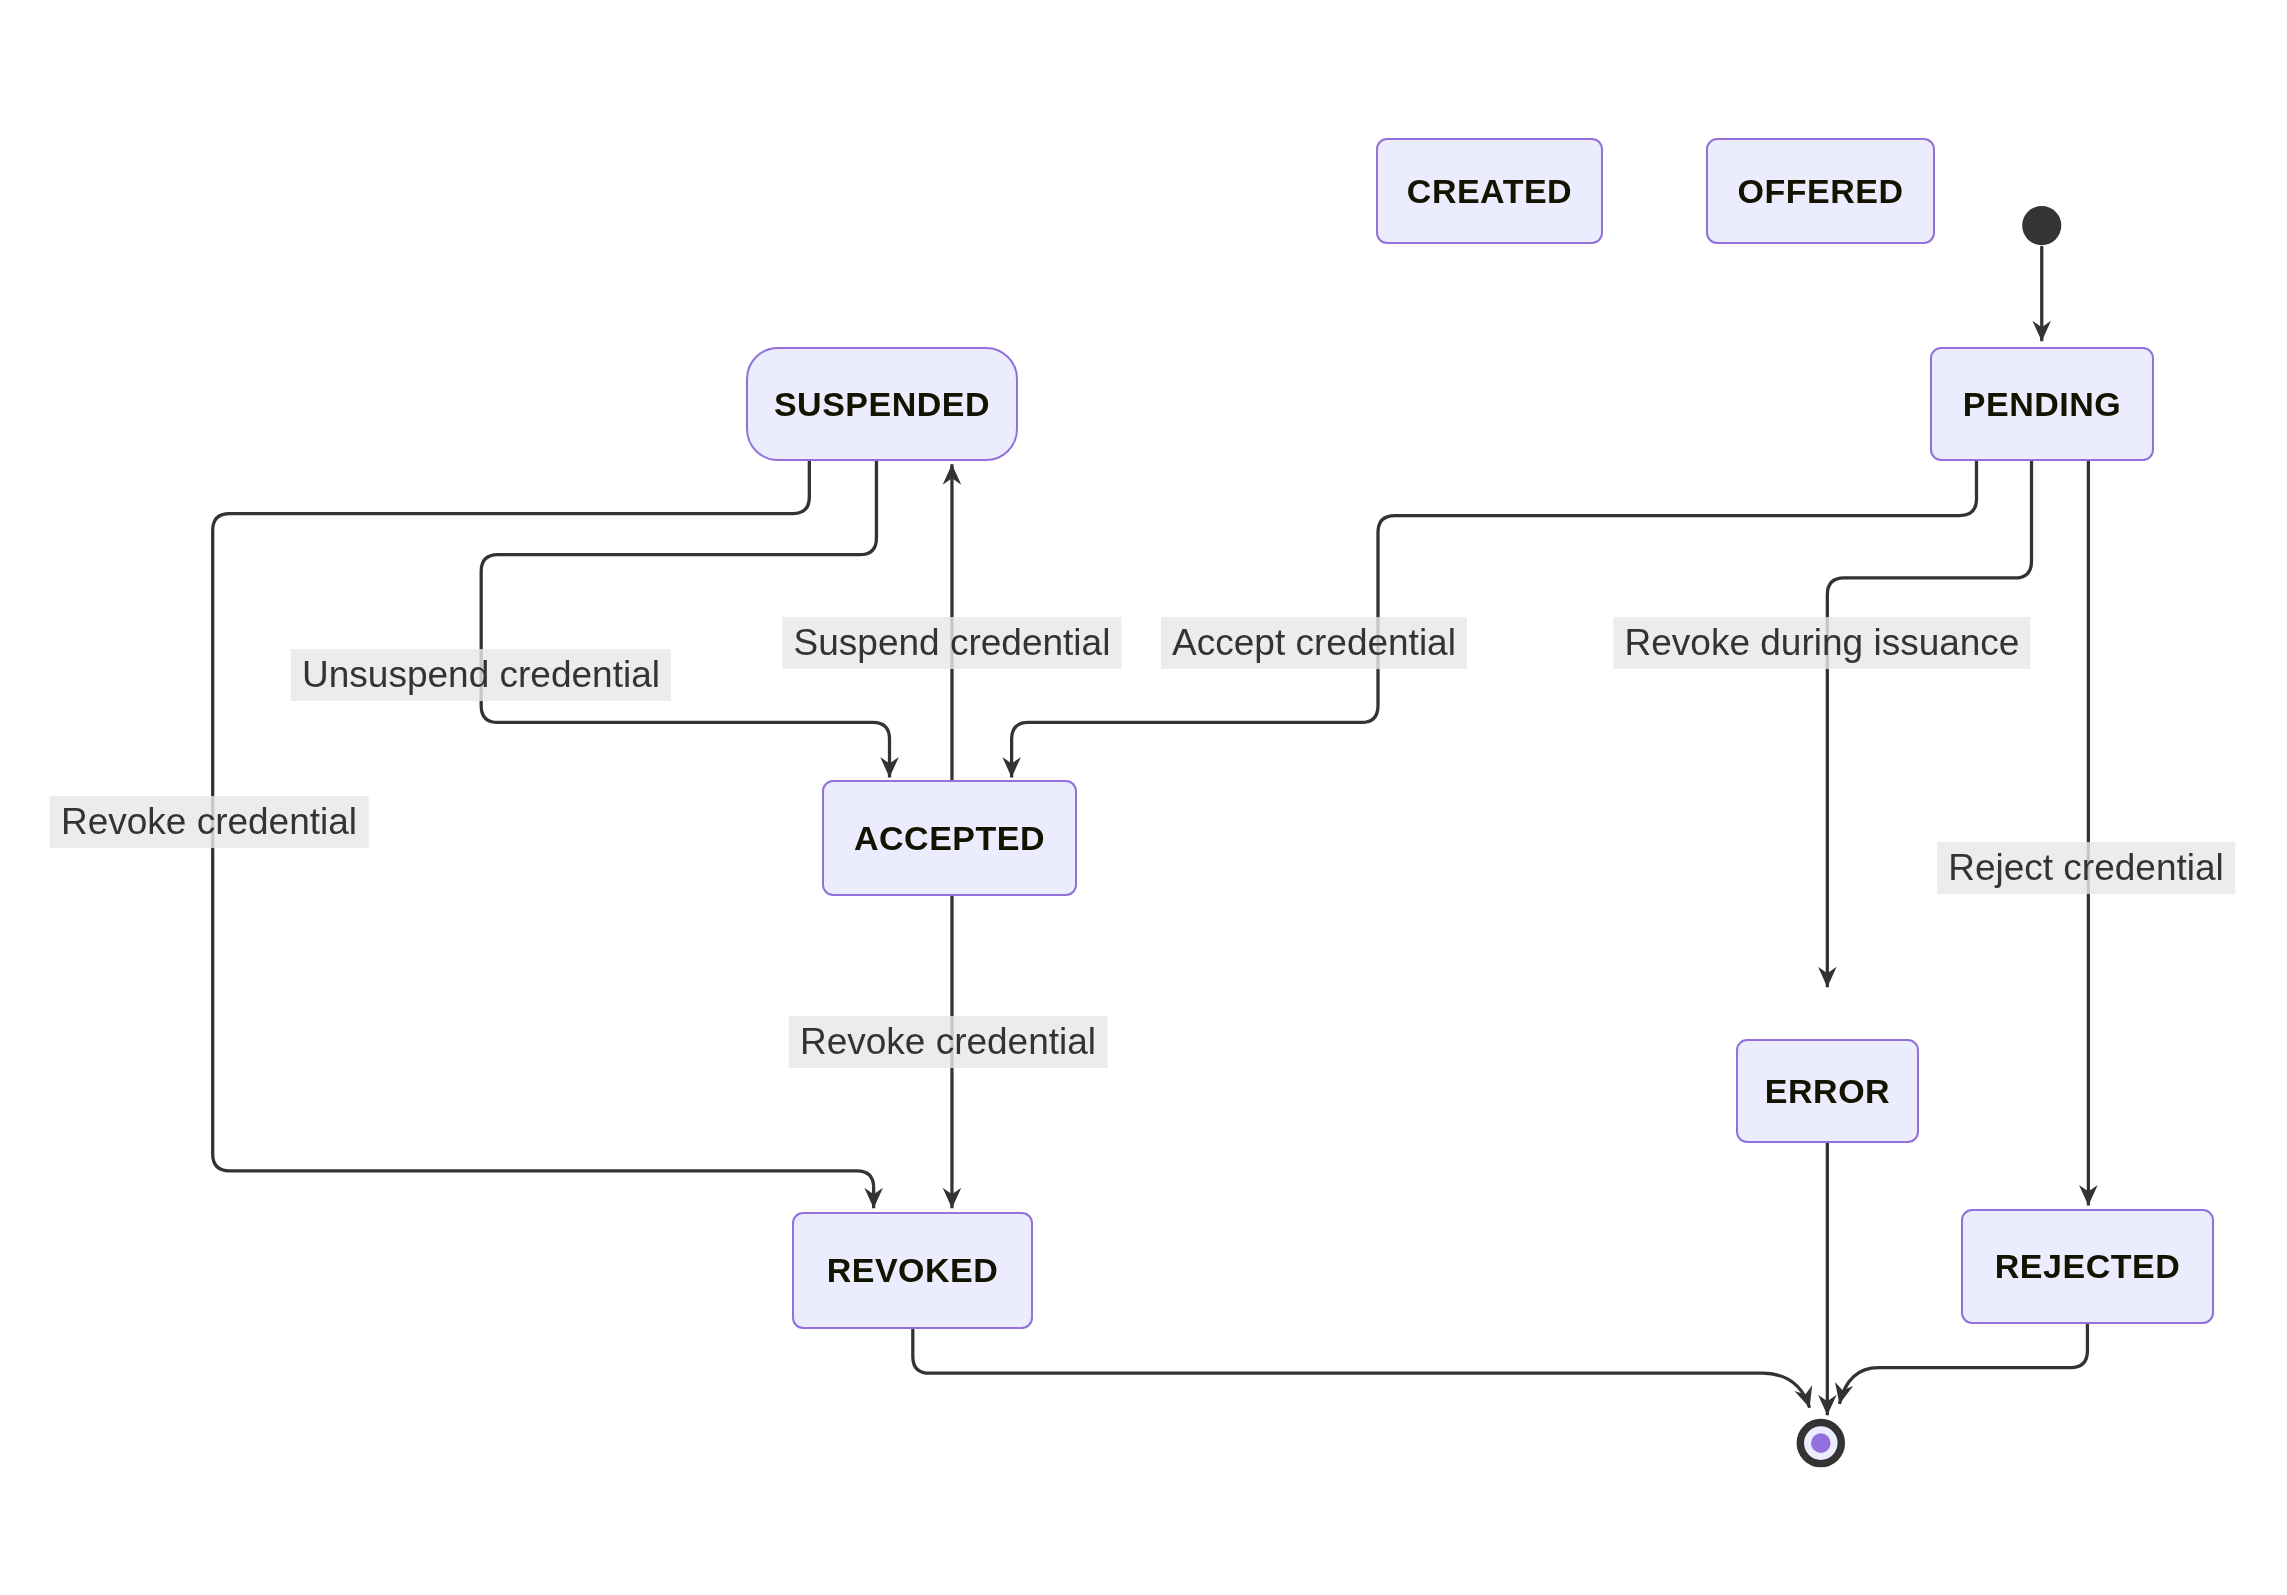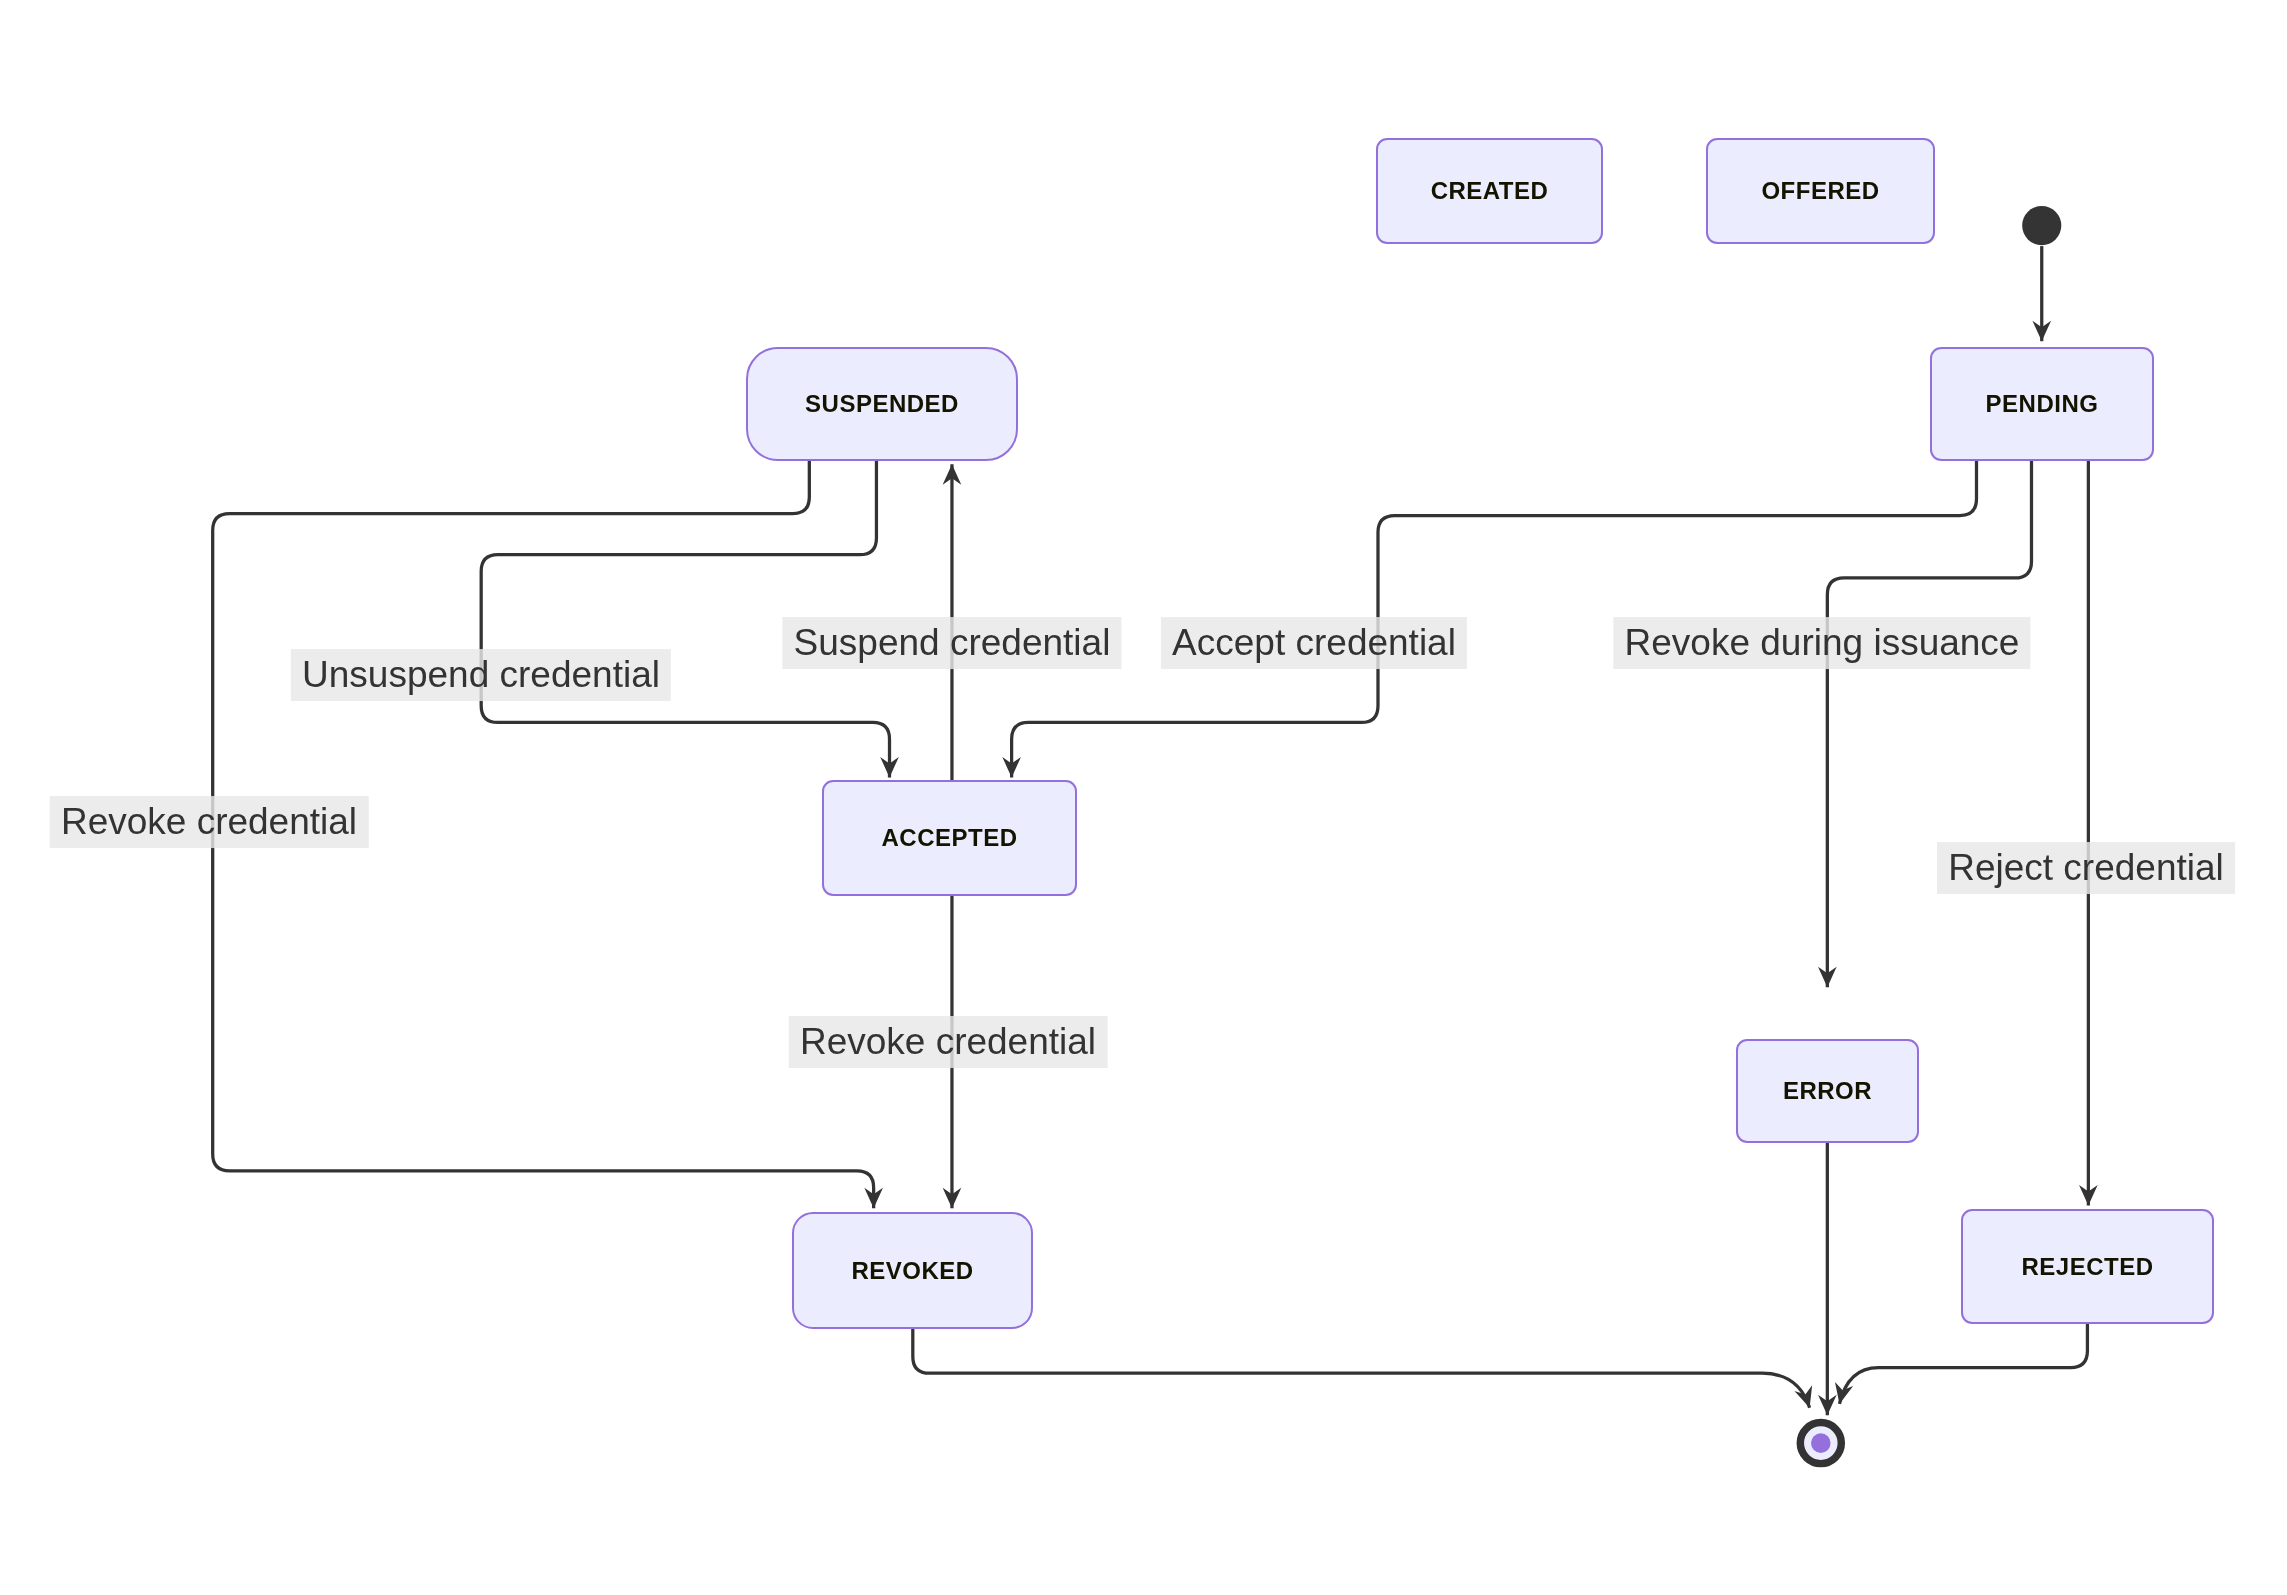--- a/index.html
+++ b/index.html
@@ -32,21 +32,21 @@
   .state {
     position: absolute;
     box-sizing: border-box;
     background: #ECECFF;
     border: 2.8px solid #9370DB;
     border-radius: 11.2px;
     display: flex;
     align-items: center;
     justify-content: center;
     color: #131300;
-    font-size: 24px;
+    font-size: 34px;
     font-weight: 700;
     letter-spacing: 0.5px;
     z-index: 3;
   }
 </style>
 </head>
 <body>
 
 <div class="stage">
 
@@ -98,21 +98,21 @@
   </div>
   <div class="state" style="left:746px; top:347px; width:272px; height:114px;border-radius:32px;">
     <span>SUSPENDED</span>
   </div>
   <div class="state" style="left:822px; top:780px; width:255px; height:116px;">
     <span>ACCEPTED</span>
   </div>
   <div class="state" style="left:1736px; top:991px; width:183px; height:104px;margin-top:48px;">
     <span>ERROR</span>
   </div>
-  <div class="state" style="left:792px; top:1212px; width:241px; height:117px;border-radius:21px;">
+  <div class="state" style="left:792px; top:1212px; width:241px; height:117px;">
     <span>REVOKED</span>
   </div>
   <div class="state" style="left:1961px; top:1209px; width:253px; height:115px;">
     <span>REJECTED</span>
   </div>
 
 </div>
 
 
 </body></html>

